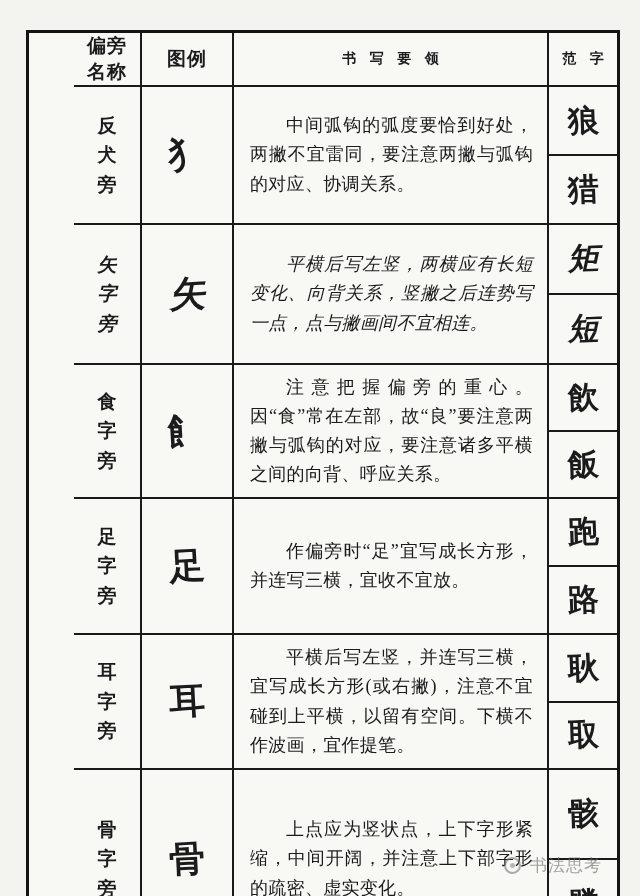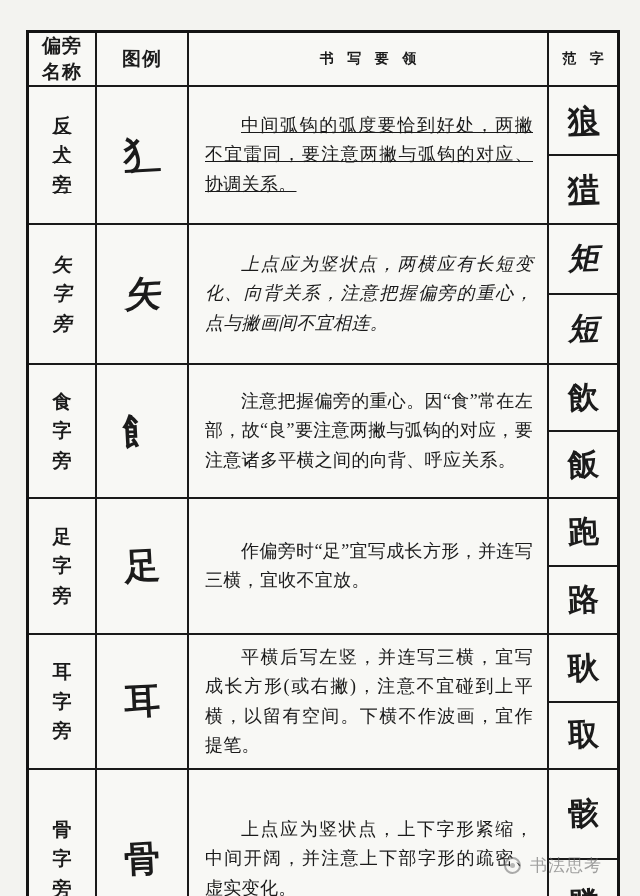--- a/index.html
+++ b/index.html
@@ -13,21 +13,21 @@
   }
   .scan-table {
     position: absolute;
     left: 26px;
     top: 30px;
     width: 594px;
     height: 900px;
     border: 3px solid #141414;
     background: #f8f8f5;
   }
-  .trow { display: flex; border-bottom: 2px solid #1a1a1a; }
+  .trow { display: flex; border-bottom: 2px solid #1a1a1a; margin-left: 45px; }
   .trow:last-child { border-bottom: none; }
   .tcell { border-right: 2px solid #1a1a1a; display: flex; align-items: center; justify-content: center; }
   .c1 { width: 68px; }
   .c2 { width: 92px; }
   .c3 { width: 379px; flex: 1; }
   .c4 { width: 68px; border-right: none; flex-direction: column; padding: 0; align-items: center; }
   .row-header { height: 54px; }
   .hdr-label { font-size: 19px; font-weight: 700; letter-spacing: 1px; text-align: center; line-height: 1.35; }
   .hdr-wrap { width: 2.4em; word-break: break-all; }
   .hdr-essentials { letter-spacing: 0; word-spacing: 10px; font-size: 14px; }
@@ -53,21 +53,21 @@
     flex: 1;
     width: 100%;
     display: flex;
     align-items: center;
     justify-content: center;
     font-size: 31px;
     font-weight: 700;
   }
   .model-cell:first-child { border-bottom: 2px solid #1a1a1a; }
   .model-glyph { transform: rotate(-2deg); }
-  .r1 { height: 138px; text-decoration: underline; }
+  .r1 { height: 138px; }
   .r2 { height: 140px; font-style: italic; }
   .r3 { height: 134px; }
   .r4 { height: 136px; }
   .r5 { height: 135px; }
   .r6 { height: 178px; }
   .watermark {
     position: absolute;
     left: 504px;
     top: 854px;
     display: flex;
@@ -135,21 +135,21 @@
   </div>
 
   <div class="trow r2">
     <div class="tcell c1">
       <div class="radical-name">矢字旁</div>
     </div>
     <div class="tcell c2">
       <div class="glyph-sample">矢</div>
     </div>
     <div class="tcell c3">
-      <div class="tips">上点应为竖状点，两横应有长短变化、向背关系，注意把握偏旁的重心，点与撇画间不宜相连。</div>
+      <div class="tips">平横后写左竖，两横应有长短变化、向背关系，竖撇之后连势写一点，点与撇画间不宜相连。</div>
     </div>
     <div class="tcell c4">
       <div class="model-cell">
           <span class="model-glyph">矩</span>
         </div>
       <div class="model-cell">
           <span class="model-glyph">短</span>
         </div>
     </div>
   </div>

